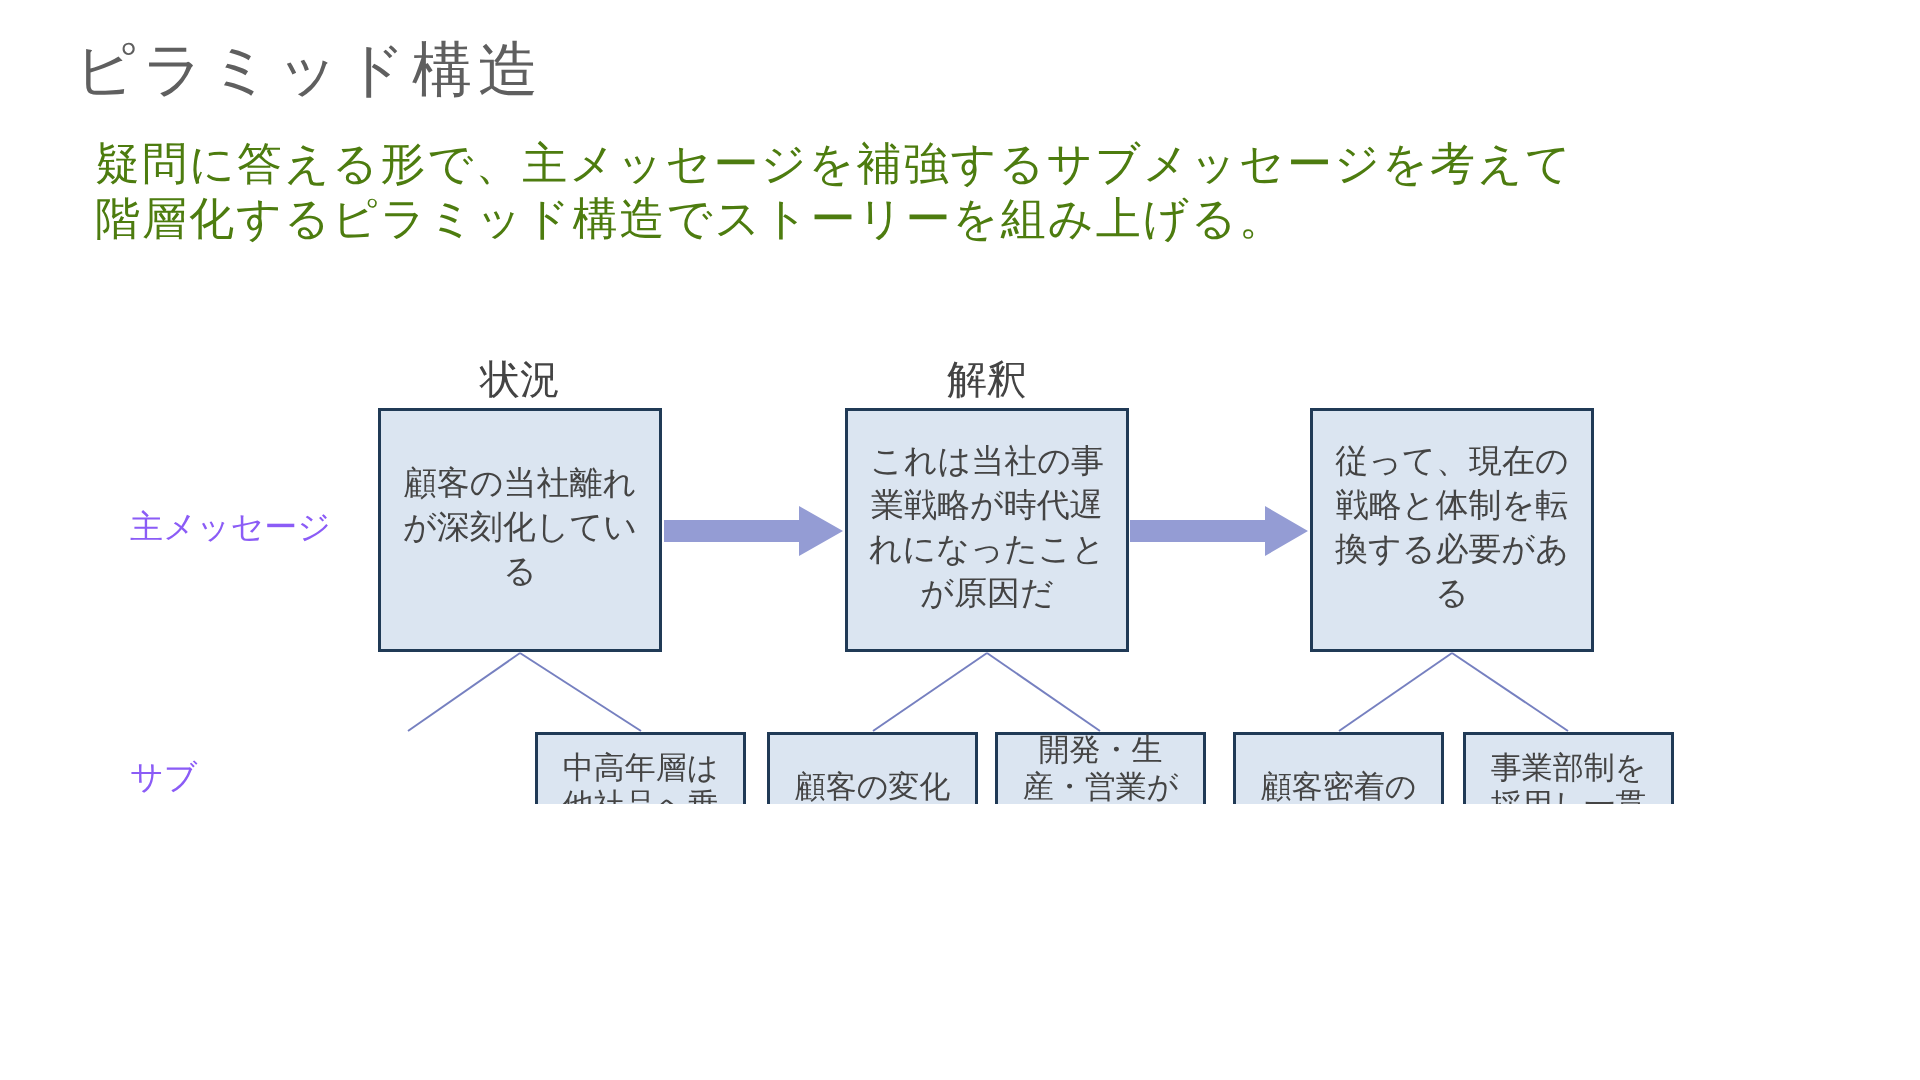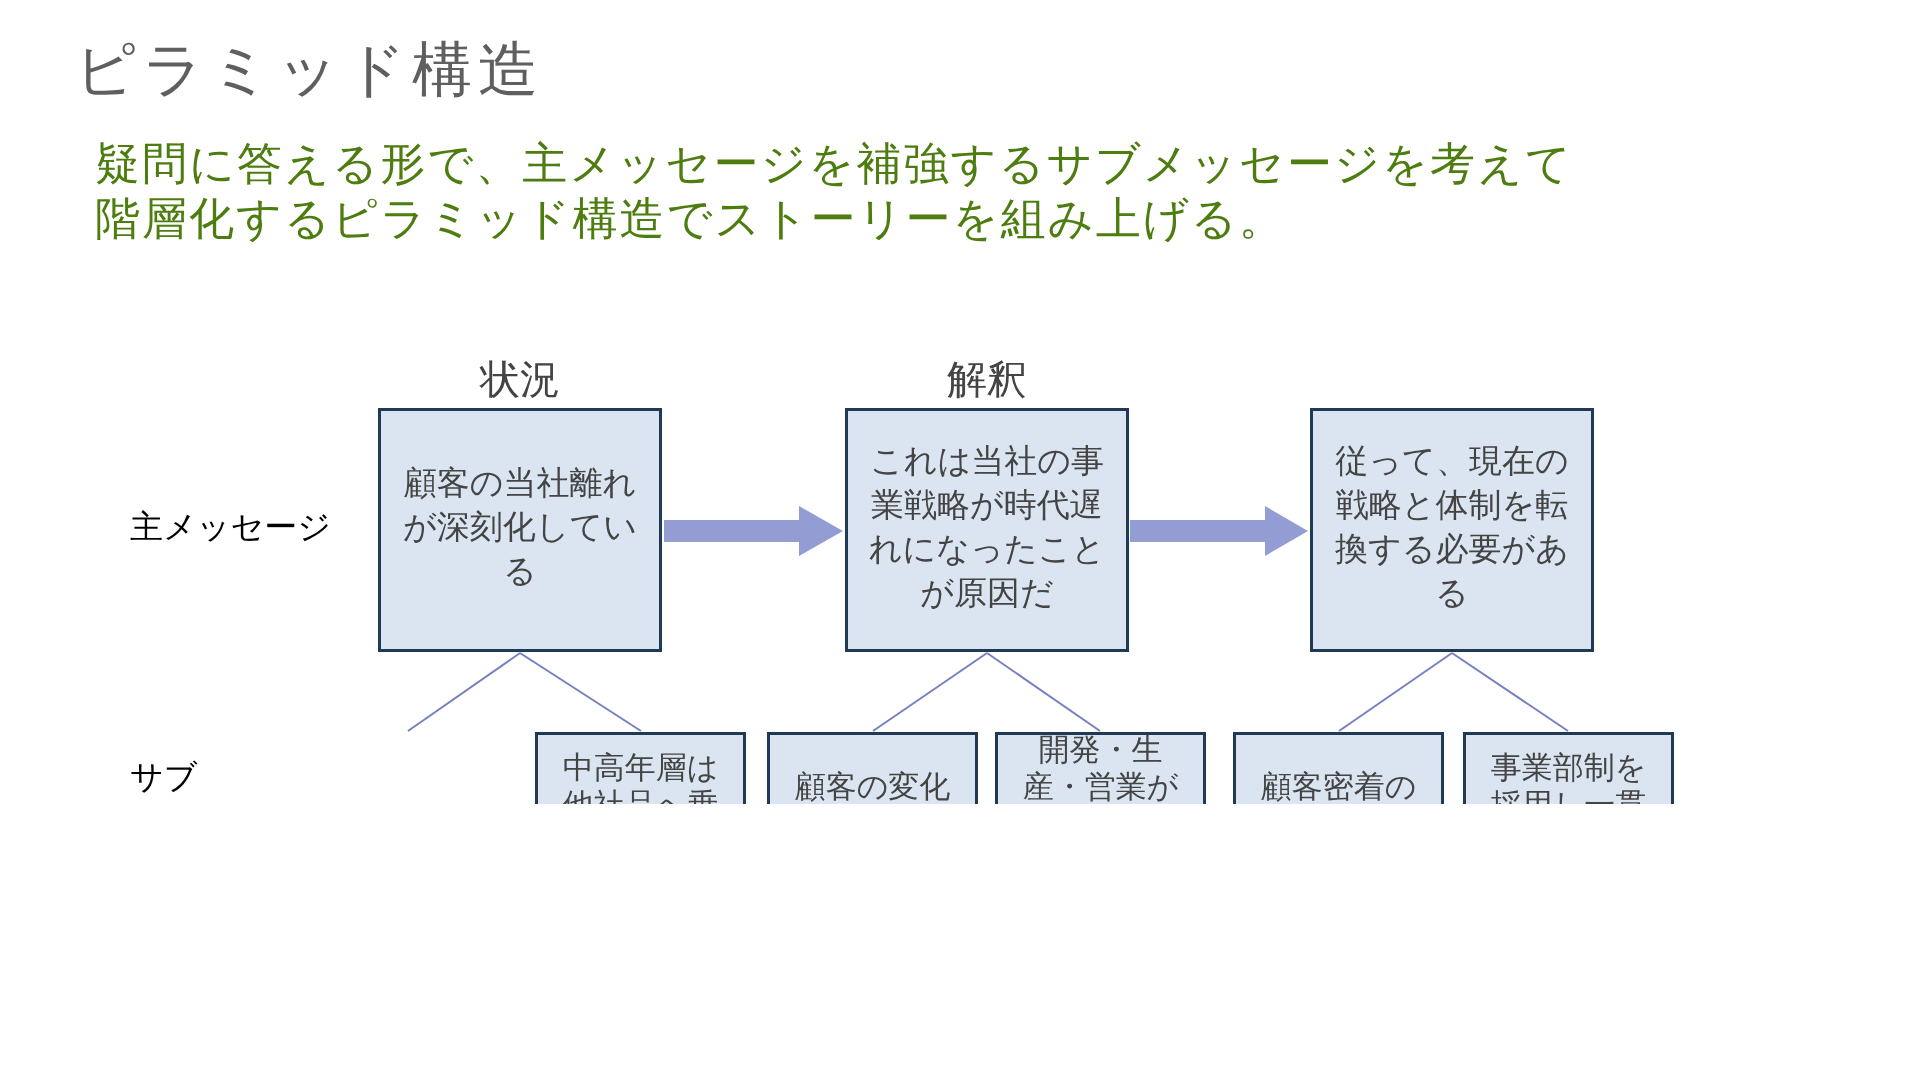--- a/index.html
+++ b/index.html
@@ -76,21 +76,21 @@
     font-size: 31px;
     line-height: 37px;
     color: #444444;
     white-space: pre-line;
   }
 
   .row-label {
     left: 130px;
     font-size: 33px;
     line-height: 44px;
-    color: #000000;
+    color: #8b5cf6;
     white-space: pre-line;
   }
   #label-main { top: 508px; }
   #label-sub  { top: 758px; }
 
   #connector-layer {
     left: 0;
     top: 0;
     width: 1920px;
     height: 1080px;

